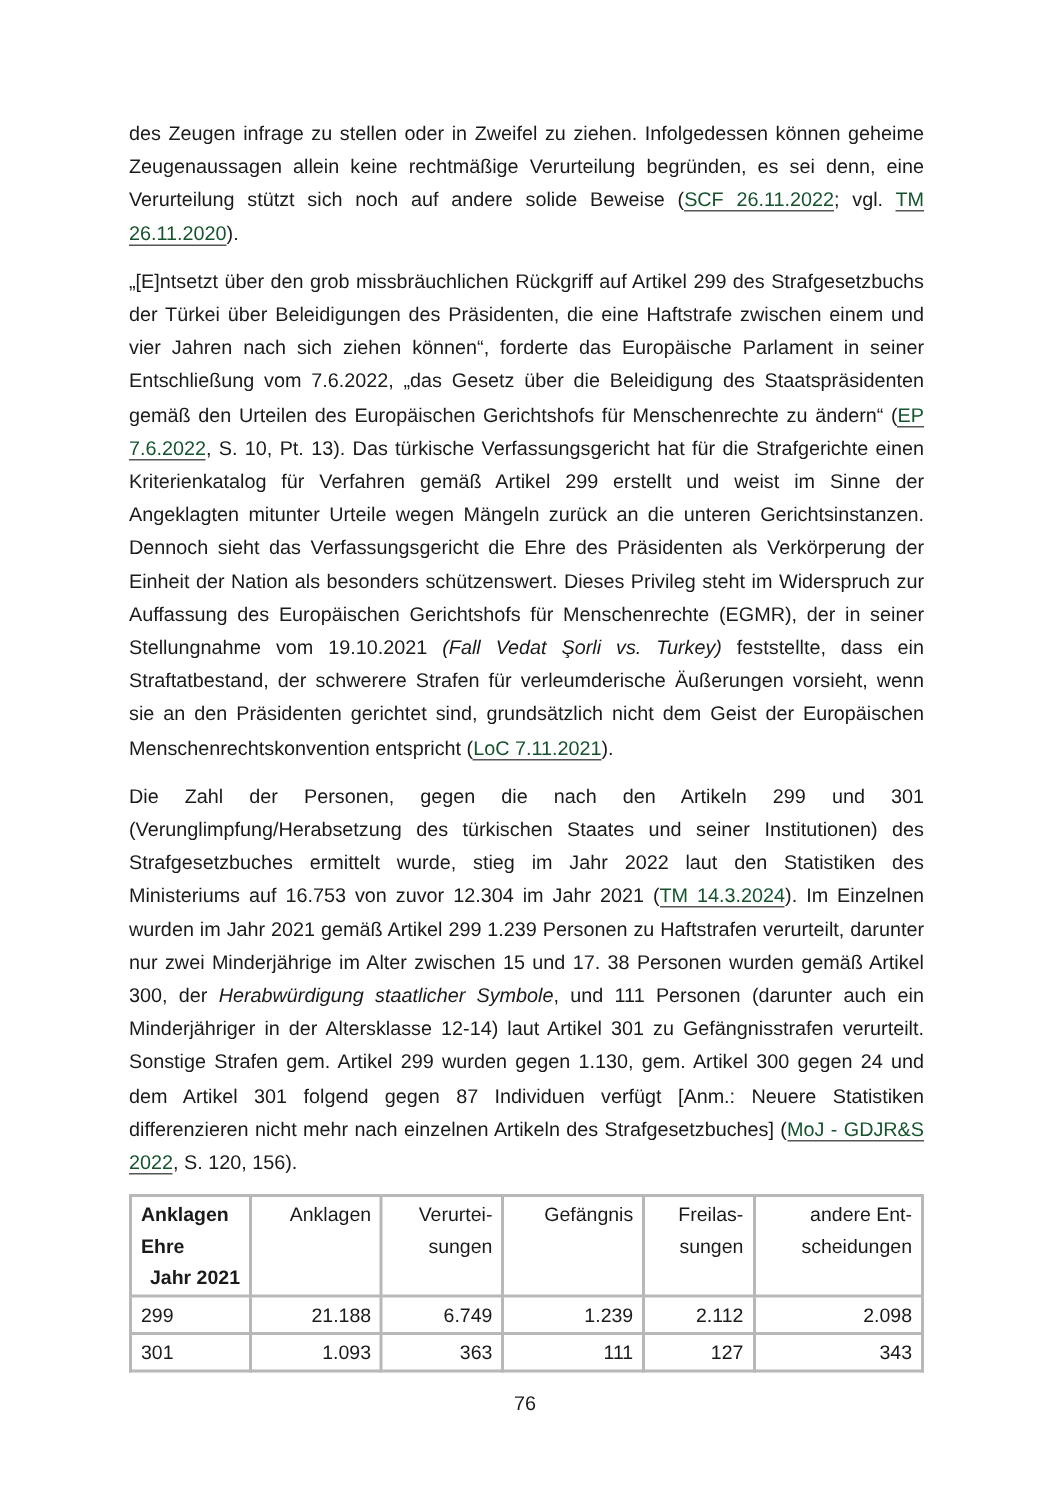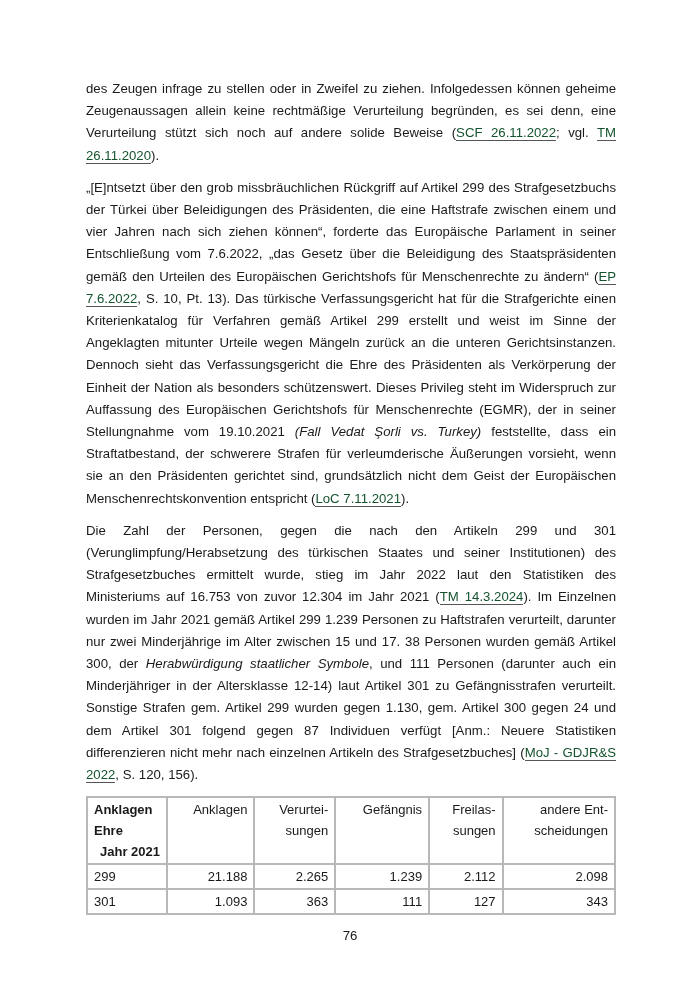--- a/index.html
+++ b/index.html
@@ -56,21 +56,21 @@
         <th>
           <span style="display:block">andere Ent-</span>
           <span style="display:block">scheidungen</span>
         </th>
       </tr>
     </thead>
     <tbody>
       <tr>
         <td class="c1">299</td>
         <td>21.188</td>
-        <td>2.265</td>
+        <td>6.749</td>
         <td>1.239</td>
         <td>2.112</td>
         <td>2.098</td>
       </tr>
       <tr>
         <td class="c1">301</td>
         <td>1.093</td>
         <td>363</td>
         <td>111</td>
         <td>127</td>

